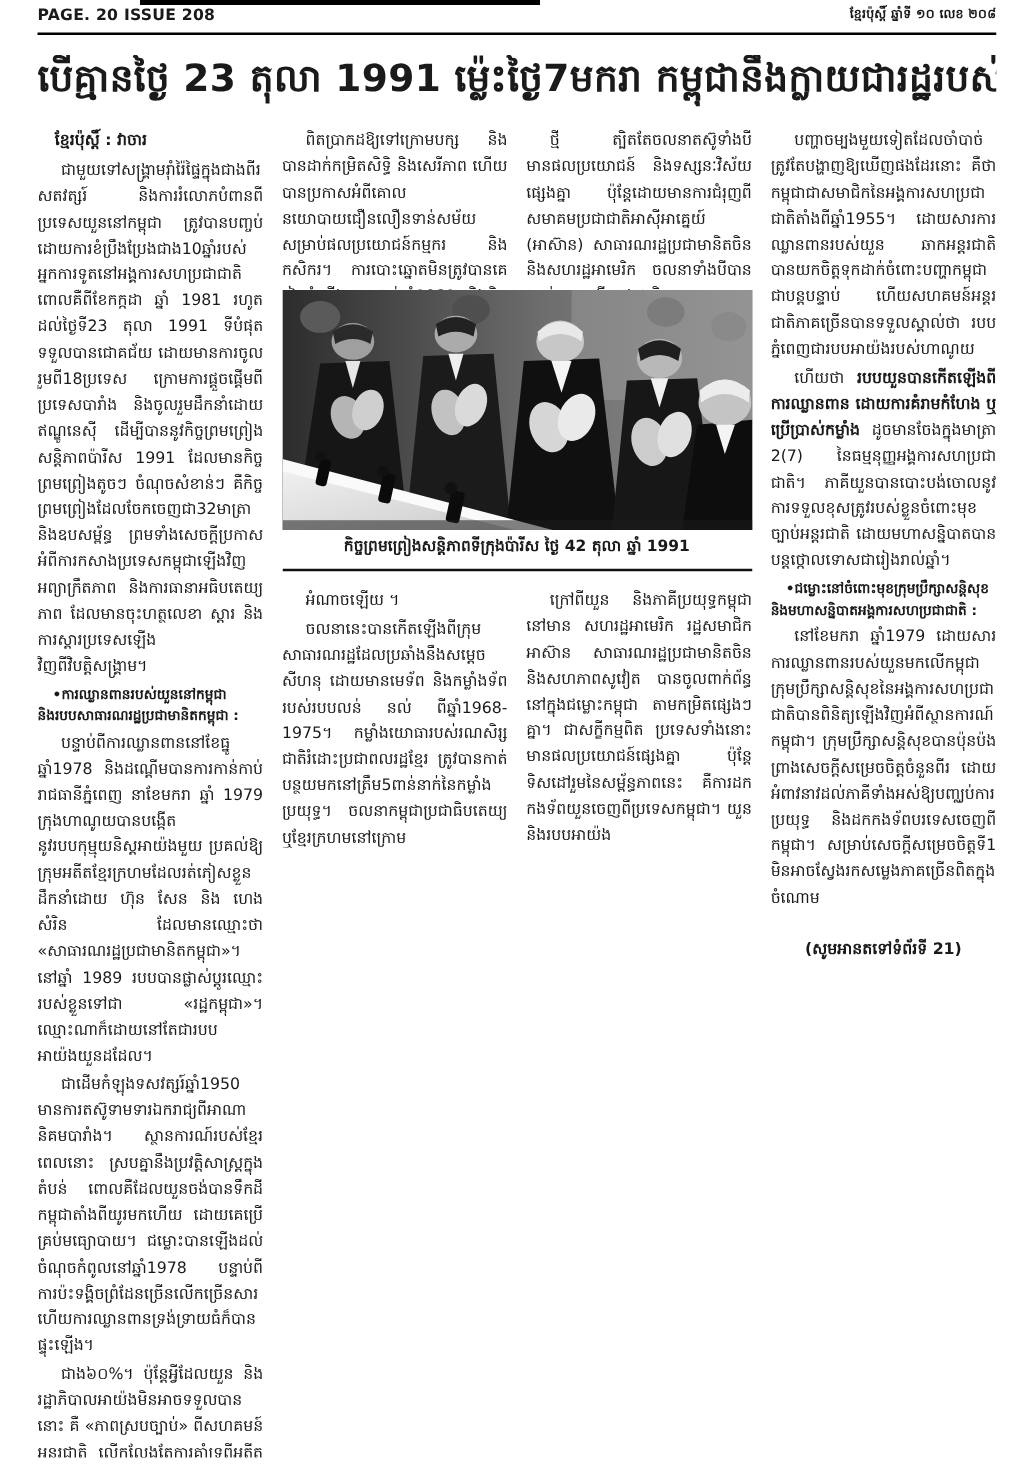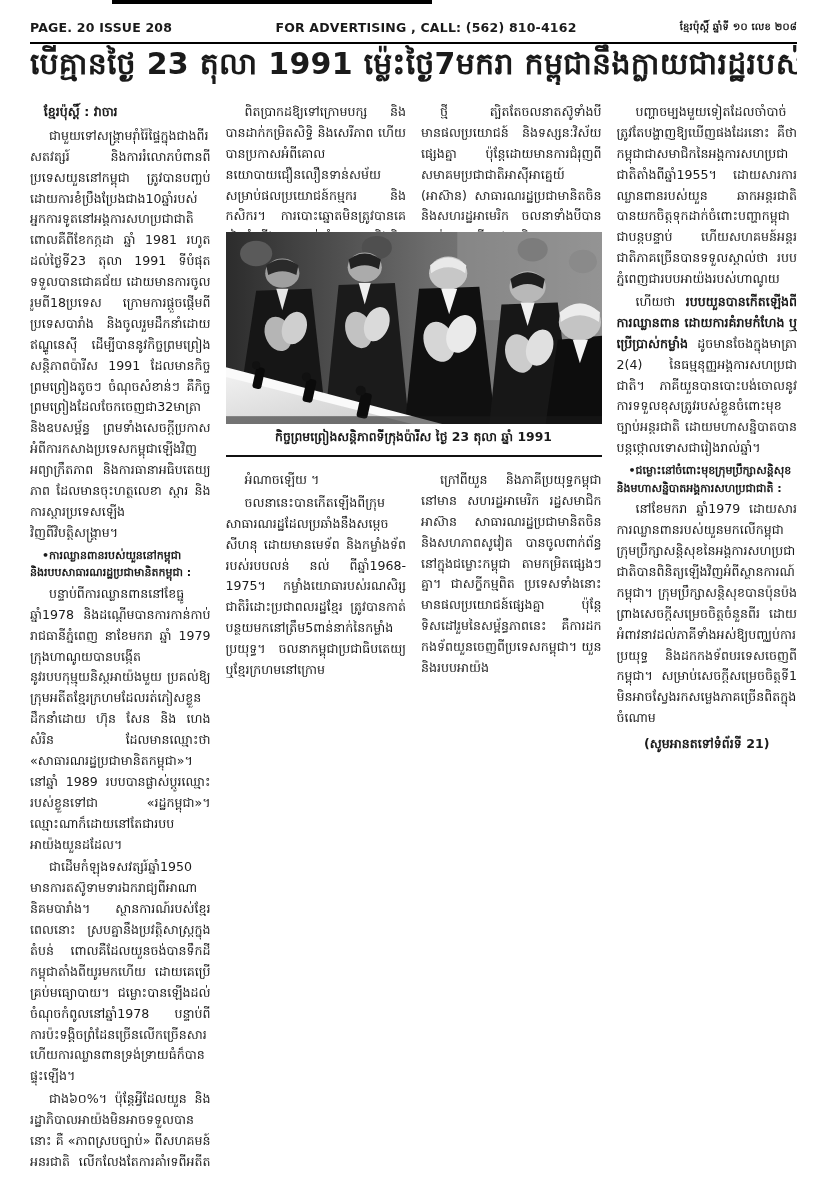--- a/index.html
+++ b/index.html
@@ -3,21 +3,21 @@
 <meta charset="utf-8">
 <style>
   html,body{margin:0;padding:0;background:#e8e8e8;}
   .page{
     position:relative;width:823px;height:1184px;margin:0 auto;
     background:#ffffff;color:#1a1a1a;overflow:hidden;
     font-family:"DejaVu Sans","Liberation Sans",sans-serif;
   }
   .artifact{position:absolute;top:0;left:112px;width:320px;height:4px;background:#000;}
   .masthead{
-    position:absolute;top:20px;left:30px;right:26px;
+    position:absolute;top:4px;left:30px;right:26px;
     display:flex;justify-content:space-between;align-items:flex-end;
     font-weight:bold;font-size:12.5px;letter-spacing:.2px;
     border-bottom:2px solid #000;padding-bottom:7px;
   }
   .masthead .mh-right{font-size:10px;}
   .headline{
     position:absolute;top:44px;left:30px;right:26px;margin:0;
     text-align:center;font-size:30px;font-weight:900;line-height:1.35;
     letter-spacing:.3px;white-space:nowrap;overflow:hidden;
   }
@@ -35,32 +35,31 @@
   .col3rest{grid-column:3;grid-row:3;}
   .col4{grid-column:4;grid-row:1/4;}
   p{margin:0 0 2px;font-size:12.6px;line-height:1.66;text-align:justify;text-indent:1.5em;}
   .byline{font-weight:bold;text-indent:1.1em;margin-bottom:3px;}
   .subhead{font-weight:bold;font-size:11px;line-height:1.6;text-align:justify;
     text-indent:1.1em;margin:3px 0 2px;}
   .bold-inline{font-weight:bold;}
   .photo{width:100%;height:192px;display:block;background:#444;}
   .caption{text-align:center;font-weight:bold;font-size:12.4px;margin-top:5px;text-indent:0;}
   .photo-rule{border:none;border-top:2px solid #111;margin:8px 0 0;width:100%;}
-  .continuation{font-weight:bold;text-align:center;text-indent:0;margin-top:5px;}
+  .continuation{font-weight:bold;text-align:center;text-indent:0;margin-top:20px;}
 </style>
 </head>
 <body>
 
 <div class="page">
 
   <div class="artifact"></div>
 
   <header class="masthead">
     <span class="mh-left">PAGE. 20  ISSUE 208</span>
-    <span class="mh-center">FOR ADVERTISING ,  CALL: (562) 810-4162</span>
     <span class="mh-right">ខ្មែរប៉ុស្ដិ៍ ឆ្នាំទី ១០ លេខ ២០៨</span>
   </header>
 
   <h1 class="headline">បើគ្មានថ្ងៃ 23 តុលា 1991 ម្ល៉េះថ្ងៃ7មករា កម្ពុជានឹងក្លាយជារដ្ឋរបស់យួន</h1>
 
   <div class="bodygrid">
 
     <div class="col col1">
       <p class="byline">ខ្មែរប៉ុស្ដិ៍ : វាចារ</p>
       <p>ជាមួយទៅសង្គ្រាមរ៉ាំរ៉ៃផ្ទៃក្នុងជាងពីរសតវត្សរ៍ និងការរំលោភបំពានពីប្រទេសយួននៅកម្ពុជា ត្រូវបានបញ្ចប់ ដោយការខំប្រឹងប្រែងជាង10ឆ្នាំរបស់អ្នកការទូតនៅអង្គការសហប្រជាជាតិ ពោលគឺពីខែកក្កដា ឆ្នាំ 1981 រហូតដល់ថ្ងៃទី23 តុលា 1991 ទីបំផុតទទួលបានជោគជ័យ ដោយមានការចូលរួមពី18ប្រទេស ក្រោមការផ្តួចផ្តើមពីប្រទេសបារាំង និងចូលរួមដឹកនាំដោយឥណ្ឌូនេស៊ី ដើម្បីបាននូវកិច្ចព្រមព្រៀងសន្តិភាពប៉ារីស 1991 ដែលមានកិច្ចព្រមព្រៀងតូចៗ ចំណុចសំខាន់ៗ គឺកិច្ចព្រមព្រៀងដែលចែកចេញជា32មាត្រា និងឧបសម្ព័ន្ធ ព្រមទាំងសេចក្តីប្រកាសអំពីការកសាងប្រទេសកម្ពុជាឡើងវិញ អព្យាក្រឹតភាព និងការធានាអធិបតេយ្យភាព ដែលមានចុះហត្ថលេខា ស្តារ និងការស្តារប្រទេសឡើងវិញពីវិបត្តិសង្គ្រាម។</p>
@@ -135,35 +134,35 @@
         <polygon points="0,142 210,196 0,196" fill="url(#tbl)"></polygon>
         <polygon points="0,138 215,196 185,196 0,148" fill="#fafafa"></polygon>
         <rect x="28" y="138" width="9" height="22" rx="3" fill="#0a0a0a" transform="rotate(12 32 149)"></rect>
         <rect x="78" y="150" width="10" height="24" rx="3" fill="#0b0b0b" transform="rotate(12 83 162)"></rect>
         <rect x="132" y="164" width="11" height="26" rx="3" fill="#0c0c0c" transform="rotate(12 137 177)"></rect>
         <circle cx="30" cy="136" r="4" fill="#111"></circle>
         <circle cx="80" cy="148" r="4.5" fill="#111"></circle>
         <circle cx="134" cy="162" r="5" fill="#111"></circle>
         <rect x="0" y="188" width="374" height="8" fill="#1c1c1c" opacity="0.55"></rect>
       </svg>
-      <figcaption class="caption">កិច្ចព្រមព្រៀងសន្តិភាពទីក្រុងប៉ារីស ថ្ងៃ 23 តុលា ឆ្នាំ 1991</figcaption>
+      <figcaption class="caption">កិច្ចព្រមព្រៀងសន្តិភាពទីក្រុងប៉ារីស ថ្ងៃ 42 តុលា ឆ្នាំ 1991</figcaption>
       <hr class="photo-rule">
     </figure>
 
     <div class="col col2rest">
       <p>អំណាចឡើយ ។</p>
       <p>ចលនានេះបានកើតឡើងពីក្រុមសាធារណរដ្ឋដែលប្រឆាំងនឹងសម្តេច សីហនុ ដោយមានមេទ័ព និងកម្លាំងទ័ពរបស់របបលន់ នល់ ពីឆ្នាំ1968-1975។ កម្លាំងយោធារបស់រណសិរ្សជាតិរំដោះប្រជាពលរដ្ឋខ្មែរ ត្រូវបានកាត់បន្ថយមកនៅត្រឹម5ពាន់នាក់នៃកម្លាំងប្រយុទ្ធ។ ចលនាកម្ពុជាប្រជាធិបតេយ្យ ឬខ្មែរក្រហមនៅក្រោម</p>
     </div>
 
     <div class="col col3rest">
       <p>ក្រៅពីយួន និងភាគីប្រយុទ្ធកម្ពុជានៅមាន សហរដ្ឋអាមេរិក រដ្ឋសមាជិកអាស៊ាន សាធារណរដ្ឋប្រជាមានិតចិន និងសហភាពសូវៀត បានចូលពាក់ព័ន្ធនៅក្នុងជម្លោះកម្ពុជា តាមកម្រិតផ្សេងៗគ្នា។ ជាសក្ខីកម្មពិត ប្រទេសទាំងនោះមានផលប្រយោជន៍ផ្សេងគ្នា ប៉ុន្តែទិសដៅរួមនៃសម្ព័ន្ធភាពនេះ គឺការដកកងទ័ពយួនចេញពីប្រទេសកម្ពុជា។ យួន និងរបបអាយ៉ង</p>
     </div>
 
     <div class="col col4">
       <p>បញ្ហាចម្បងមួយទៀតដែលចាំបាច់ត្រូវតែបង្ហាញឱ្យឃើញផងដែរនោះ គឺថាកម្ពុជាជាសមាជិកនៃអង្គការសហប្រជាជាតិតាំងពីឆ្នាំ1955។ ដោយសារការឈ្លានពានរបស់យួន ឆាកអន្តរជាតិបានយកចិត្តទុកដាក់ចំពោះបញ្ហាកម្ពុជាជាបន្តបន្ទាប់ ហើយសហគមន៍អន្តរជាតិភាគច្រើនបានទទួលស្គាល់ថា របបភ្នំពេញជារបបអាយ៉ងរបស់ហាណូយ</p>
-      <p><span>ហើយថា </span><span class="bold-inline">របបយួនបានកើតឡើងពីការឈ្លានពាន ដោយការគំរាមកំហែង ឬប្រើប្រាស់កម្លាំង</span><span> ដូចមានចែងក្នុងមាត្រា 2(4) នៃធម្មនុញ្ញអង្គការសហប្រជាជាតិ។ ភាគីយួនបានបោះបង់ចោលនូវការទទួលខុសត្រូវរបស់ខ្លួនចំពោះមុខច្បាប់អន្តរជាតិ ដោយមហាសន្និបាតបានបន្តថ្កោលទោសជារៀងរាល់ឆ្នាំ។</span></p>
+      <p><span>ហើយថា </span><span class="bold-inline">របបយួនបានកើតឡើងពីការឈ្លានពាន ដោយការគំរាមកំហែង ឬប្រើប្រាស់កម្លាំង</span><span> ដូចមានចែងក្នុងមាត្រា 2(7) នៃធម្មនុញ្ញអង្គការសហប្រជាជាតិ។ ភាគីយួនបានបោះបង់ចោលនូវការទទួលខុសត្រូវរបស់ខ្លួនចំពោះមុខច្បាប់អន្តរជាតិ ដោយមហាសន្និបាតបានបន្តថ្កោលទោសជារៀងរាល់ឆ្នាំ។</span></p>
       <h3 class="subhead">•ជម្លោះនៅចំពោះមុខក្រុមប្រឹក្សាសន្តិសុខ និងមហាសន្និបាតអង្គការសហប្រជាជាតិ :</h3>
       <p>នៅខែមករា ឆ្នាំ1979 ដោយសារការឈ្លានពានរបស់យួនមកលើកម្ពុជា ក្រុមប្រឹក្សាសន្តិសុខនៃអង្គការសហប្រជាជាតិបានពិនិត្យឡើងវិញអំពីស្ថានការណ៍កម្ពុជា។ ក្រុមប្រឹក្សាសន្តិសុខបានប៉ុនប៉ងព្រាងសេចក្តីសម្រេចចិត្តចំនួនពីរ ដោយអំពាវនាវដល់ភាគីទាំងអស់ឱ្យបញ្ឈប់ការប្រយុទ្ធ និងដកកងទ័ពបរទេសចេញពីកម្ពុជា។ សម្រាប់សេចក្តីសម្រេចចិត្តទី1 មិនអាចស្វែងរកសម្លេងភាគច្រើនពិតក្នុងចំណោម</p>
       <p class="continuation">(សូមអានតទៅទំព័រទី 21)</p>
     </div>
 
   </div>
 </div>
 
 </body></html>

